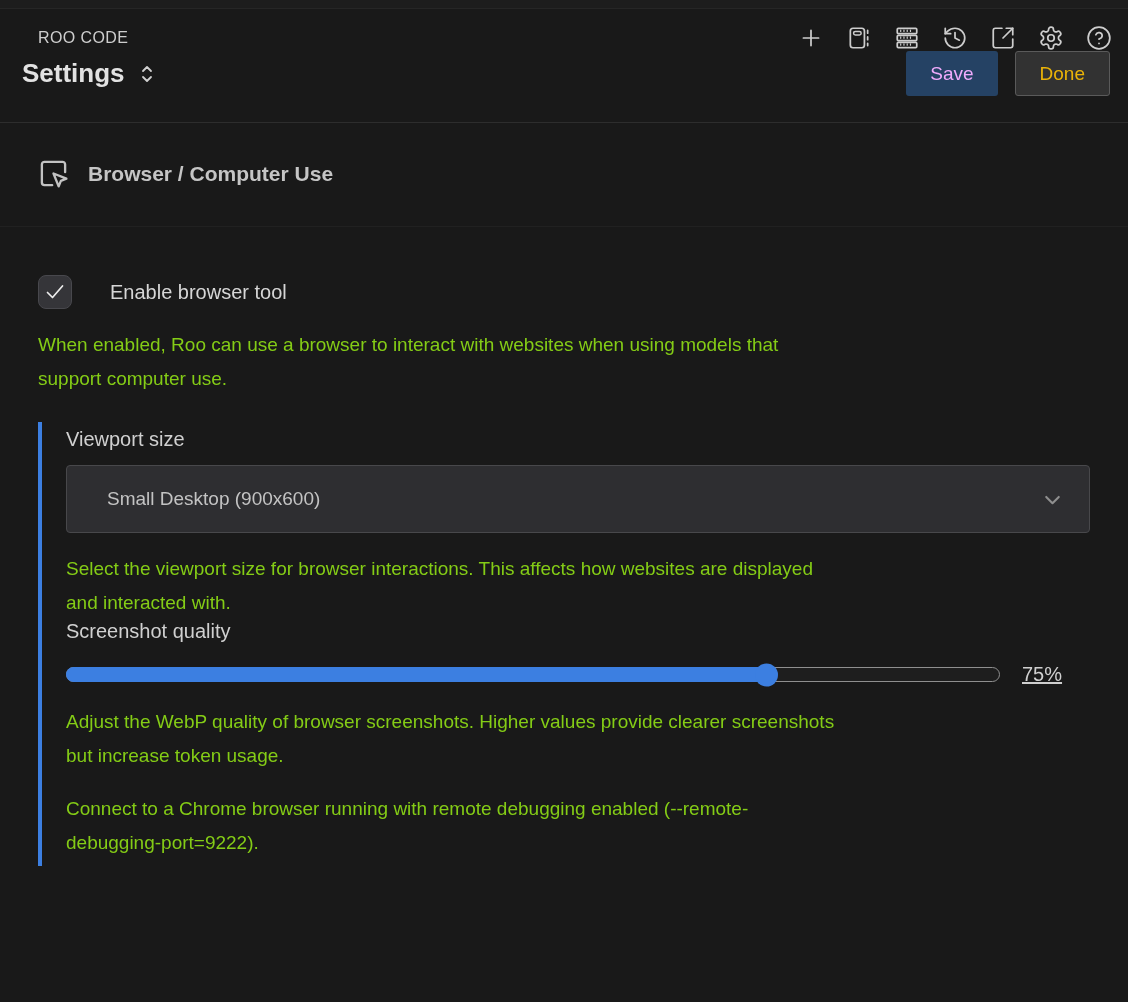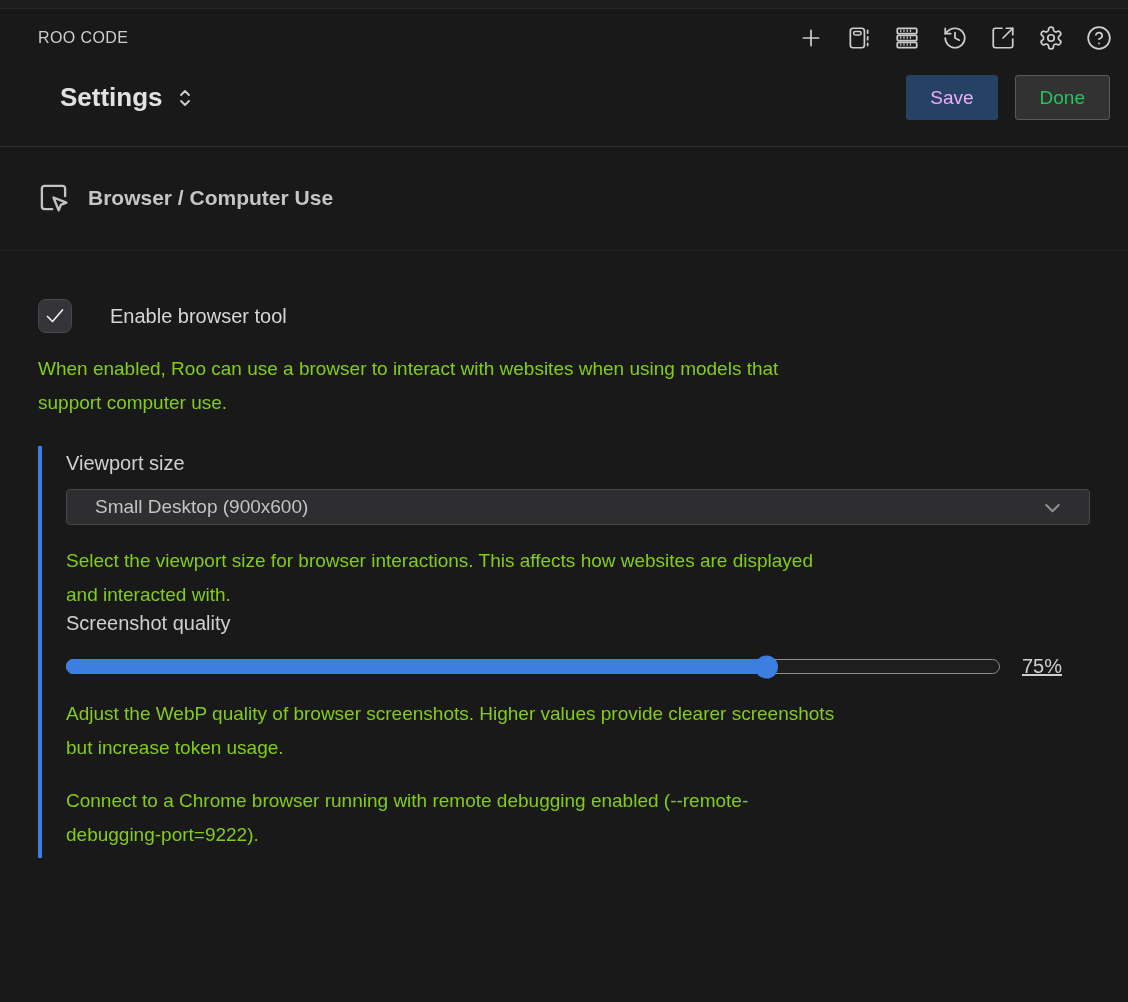--- a/index.html
+++ b/index.html
@@ -20,30 +20,30 @@
     display:flex; justify-content:space-between; align-items:center;
     padding:16px 16px 0 38px;
   }
   .app-name { font-size:16px; letter-spacing:0.4px; color:#cecece; }
   .toolbar { display:flex; align-items:center; gap:22px; }
   .tb-icon { width:26px; height:26px; cursor:pointer; }
   .tb-icon svg { width:26px; height:26px; }
 
   .titlebar-row2 {
     display:flex; justify-content:space-between; align-items:center;
-    margin-top:24px; padding:0 18px 26px 60px;
+    padding:0 18px 26px 22px;
   }
   .settings-title-wrap { display:flex; align-items:center; gap:14px; }
   .settings-title { font-size:26px; font-weight:bold; color:#e2e2e2; }
   .settings-chevron svg { width:16px; height:26px; stroke:#d0d0d0; stroke-width:1.8; }
   .header-buttons { display:flex; gap:17px; }
   .btn { height:45px; padding:0 24px; font-size:19px; border-radius:3px; border:none;
          font-family:"Liberation Sans", sans-serif; cursor:pointer; display:flex; align-items:center; }
   .btn-save { background:#254264; color:#f0abfc; }
-  .btn-done { background:#323232; color:#22c55e; border:1px solid #5a5a5a; }
+  .btn-done { background:#323232; color:#eab308; border:1px solid #5a5a5a; }
   .header-divider { border-bottom:1px solid #2d2d2d; }
 
   
   .section-header {
     display:flex; align-items:center; gap:19px;
     padding:35px 38px 37px 38px;
     border-bottom:1px solid #212121;
   }
   .section-icon svg { width:31px; height:31px; stroke:#c3c3c3; stroke-width:1.8; }
   .section-title { font-size:21px; font-weight:bold; color:#c5c5c5; }
@@ -67,24 +67,24 @@
 
   
   .group {
     margin-top:26px;
     border-left:4px solid #3c7fe1;
     padding:6px 0 6px 24px;
   }
   .field-label { font-size:20px; color:#d0d0d0; }
 
   .select {
-    margin-top:14px; width:1024px; height:36px;
+    margin-top:14px; width:1024px; height:68px;
     background:#2e2e31; border:1px solid #48484b; border-radius:4px;
     display:flex; align-items:center; justify-content:space-between;
-    padding:0 24px 0 28px; cursor:pointer;
+    padding:0 24px 0 40px; cursor:pointer;
   }
   .select-value { font-size:19px; color:#c3c3c3; }
   .select-chevron svg { width:25px; height:25px; stroke:#8f8f8f; stroke-width:2; }
 
   .label-quality { }
 
   .slider-row { margin-top:20px; display:flex; align-items:center; }
   .slider-track {
     position:relative; width:934px; height:15px; flex:none;
     border:1.5px solid #8f8f8f; border-radius:9px; background:#1e1e1e;

